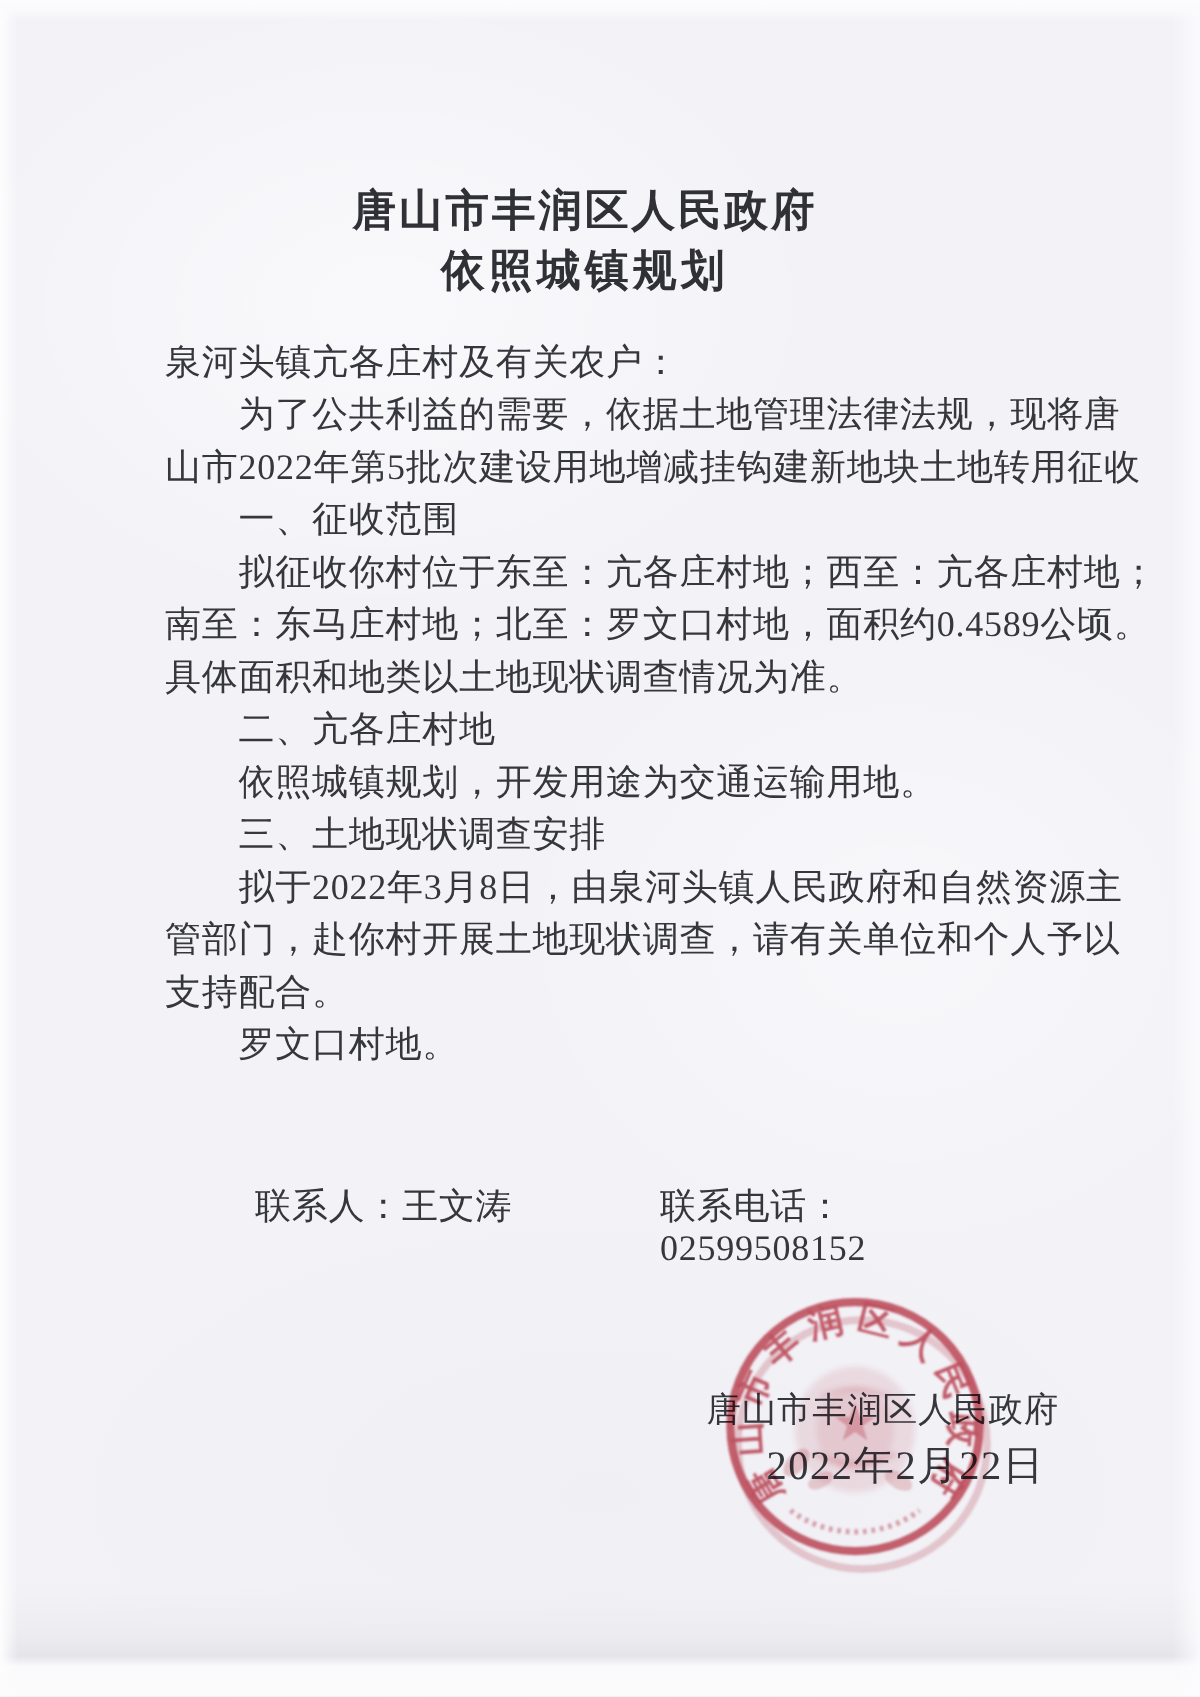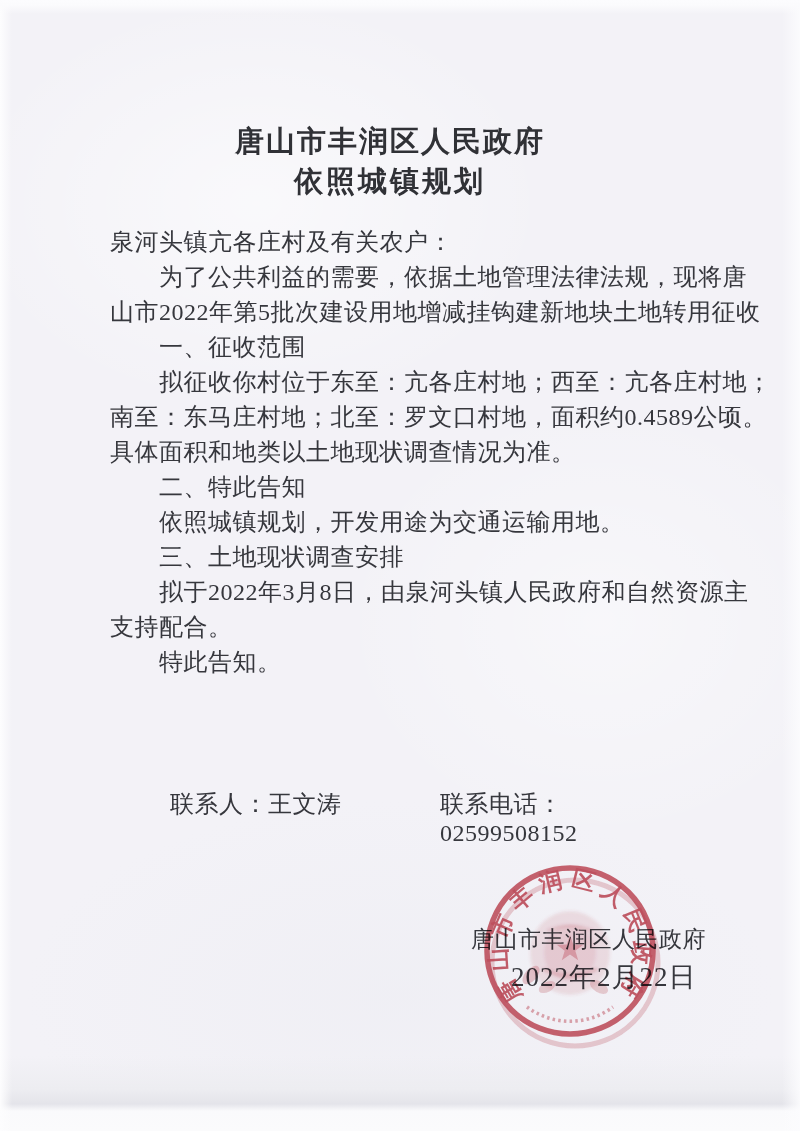--- a/index.html
+++ b/index.html
@@ -60,26 +60,27 @@
   </div>
 
   <div class="body-block">
     <div class="line">泉河头镇亢各庄村及有关农户：</div>
     <div class="line indent">为了公共利益的需要，依据土地管理法律法规，现将唐</div>
     <div class="line">山市2022年第5批次建设用地增减挂钩建新地块土地转用征收</div>
     <div class="line indent">一、征收范围</div>
     <div class="line indent">拟征收你村位于东至：亢各庄村地；西至：亢各庄村地；</div>
     <div class="line">南至：东马庄村地；北至：罗文口村地，面积约0.4589公顷。</div>
     <div class="line">具体面积和地类以土地现状调查情况为准。</div>
-    <div class="line indent">二、特此告知</div>
+    <div class="line indent">二、亢各庄村地</div>
     <div class="line indent">依照城镇规划，开发用途为交通运输用地。</div>
     <div class="line indent">三、土地现状调查安排</div>
     <div class="line indent">拟于2022年3月8日，由泉河头镇人民政府和自然资源主</div>
+    <div class="line">管部门，赴你村开展土地现状调查，请有关单位和个人予以</div>
     <div class="line">支持配合。</div>
-    <div class="line indent">特此告知。</div>
+    <div class="line indent">罗文口村地。</div>
   </div>
 
   <div class="contact-row">
     <span class="contact-person">联系人：王文涛</span>
     <span class="contact-phone">联系电话：02599508152</span>
   </div>
 
   <div class="signature-org">唐山市丰润区人民政府</div>
   <div class="signature-date">2022年2月22日</div>
 

